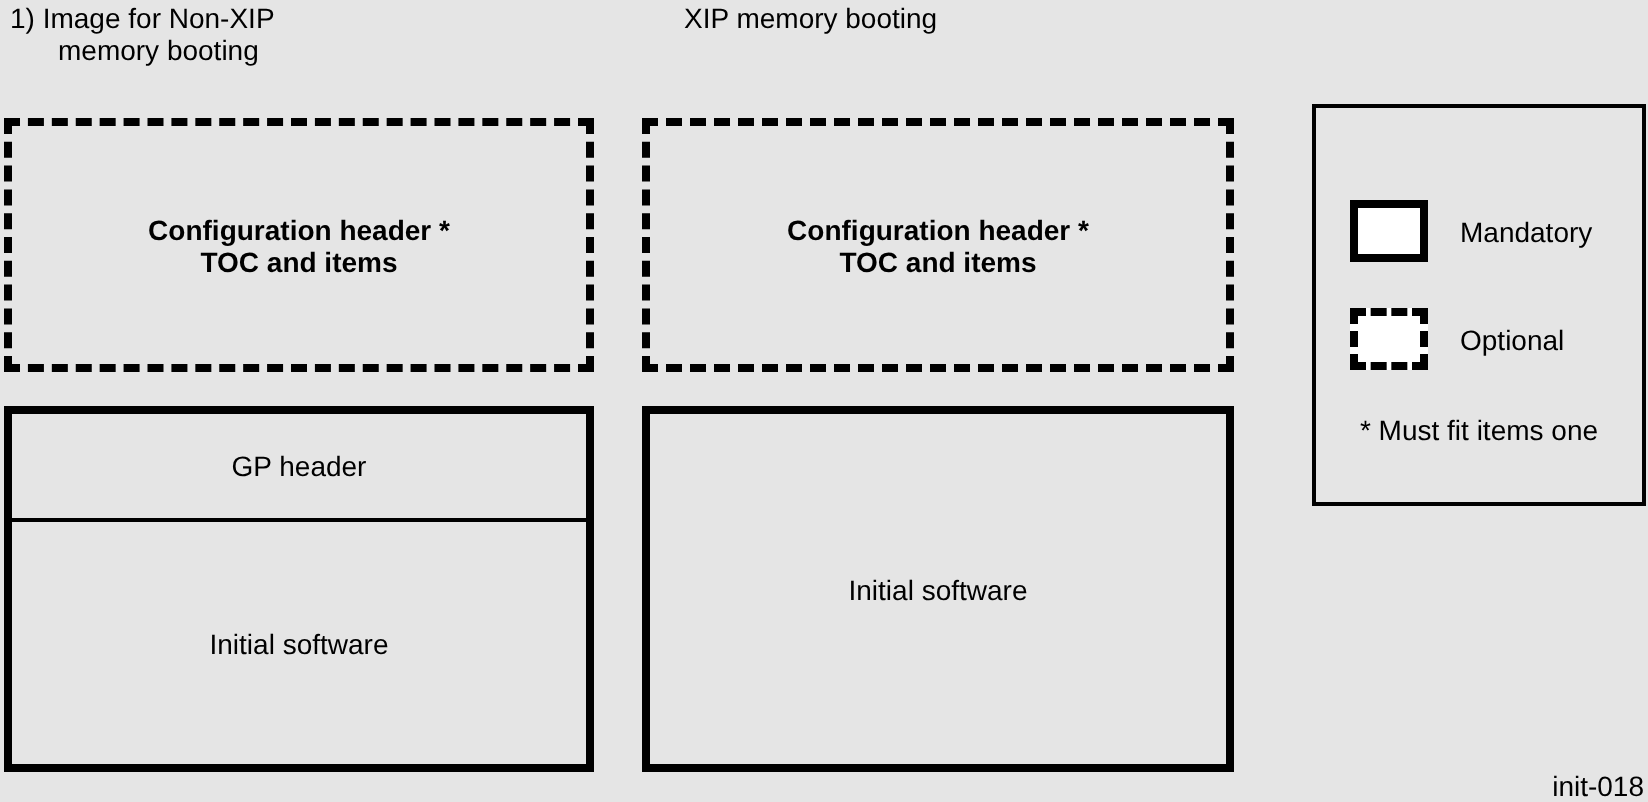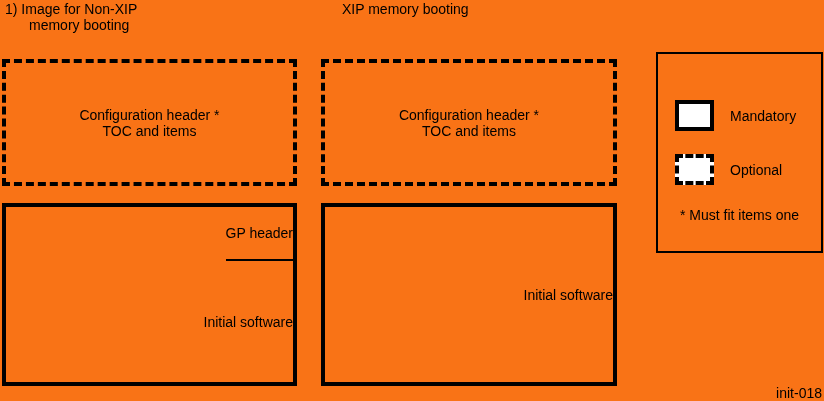--- a/index.html
+++ b/index.html
@@ -1,20 +1,20 @@
 <!DOCTYPE html>
 <html><head>
 <meta charset="utf-8">
 <style>
   html, body { margin: 0; padding: 0; background: #ffffff; }
   .stage {
     position: relative;
     width: 824px;
     height: 401px;
-    background: #f97316;
+    background: #e5e5e5;
     font-family: "Liberation Sans", sans-serif;
     font-size: 14px;
     color: #000000;
     overflow: hidden;
   }
   .stage * { box-sizing: border-box; }
 
   .col-title {
     position: absolute;
     line-height: 16px;
@@ -24,28 +24,28 @@
 
   .dashed-box {
     position: absolute;
     border: 4px dashed #000000;
     display: flex;
     flex-direction: column;
     justify-content: center;
     align-items: center;
     text-align: left;
     line-height: 16px;
+    font-weight: bold;
   }
 
   .solid-box {
     position: absolute;
     border: 4px solid #000000;
     display: flex;
     flex-direction: column;
-    align-items: flex-end;
   }
   .box-section {
     flex: 1;
     display: flex;
     align-items: center;
     justify-content: center;
     text-align: center;
   }
   .box-section.fixed-header {
     flex: 0 0 54px;

